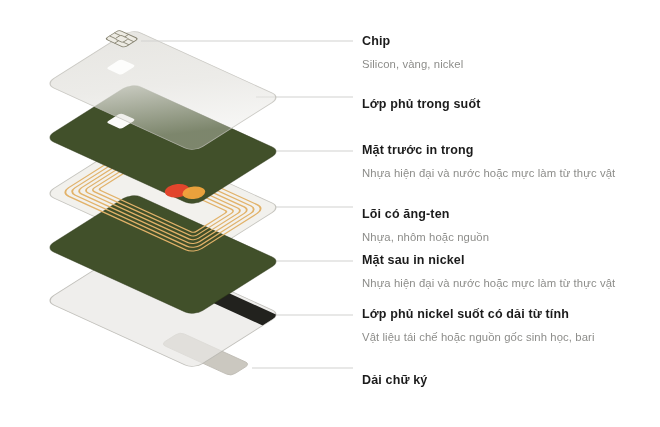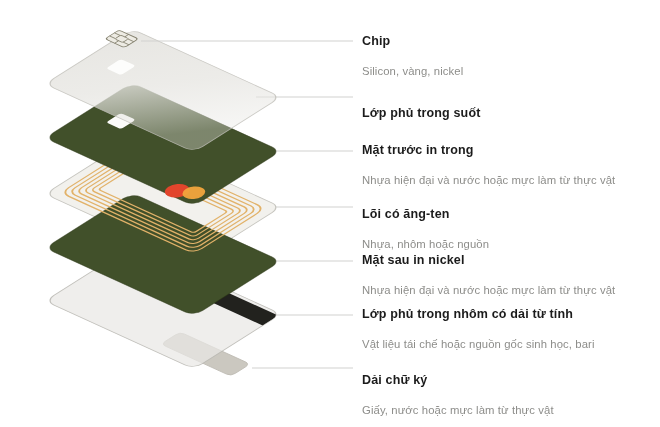--- a/index.html
+++ b/index.html
@@ -1,21 +1,21 @@
 <!DOCTYPE html>
 <html><head>
 <meta charset="utf-8">
 <style>
   html,body{margin:0;padding:0;background:#fff;}
   .stage{position:relative;width:660px;height:427px;background:#ffffff;overflow:hidden;
          font-family:"Liberation Sans","DejaVu Sans",sans-serif;}
   .stage svg{position:absolute;left:0;top:0;}
   .label{position:absolute;left:362px;white-space:nowrap;}
   .label .t{font-size:12.5px;font-weight:700;color:#1b1b1b;letter-spacing:.15px;line-height:16px;}
-  .label .d{font-size:11.3px;color:#8d8d8a;letter-spacing:.1px;line-height:15px;margin-top:15px;}
+  .label .d{font-size:11.3px;color:#8d8d8a;letter-spacing:.1px;line-height:15px;margin-top:8px;}
 </style>
 </head>
 <body>
 
 <div class="stage">
 
   <svg width="660" height="427" viewBox="0 0 660 427">
     <defs>
       <linearGradient id="l1g" gradientUnits="userSpaceOnUse" x1="15" y1="0" x2="130" y2="100">
         <stop offset="0" stop-color="#E7E6E2" stop-opacity="0.97"></stop>
@@ -82,37 +82,36 @@
       </g>
     </g>
 
     <line x1="141" y1="41" x2="353" y2="41" stroke-width="1.1" stroke="#D2D2CF"></line>
   </svg>
 
   <div class="label" style="top:33px">
     <div class="t">Chip</div>
     <div class="d">Silicon, vàng, nickel</div>
   </div>
-  <div class="label" style="top:105px">
+  <div class="label" style="top:96px">
     <div class="t">Lớp phủ trong suốt</div>
   </div>
   <div class="label" style="top:142px">
     <div class="t">Mặt trước in trong</div>
     <div class="d">Nhựa hiện đại và nước hoặc mực làm từ thực vật</div>
   </div>
   <div class="label" style="top:206px">
     <div class="t">Lõi có ăng-ten</div>
     <div class="d">Nhựa, nhôm hoặc nguồn</div>
   </div>
   <div class="label" style="top:252px">
     <div class="t">Mặt sau in nickel</div>
     <div class="d">Nhựa hiện đại và nước hoặc mực làm từ thực vật</div>
   </div>
   <div class="label" style="top:306px">
-    <div class="t">Lớp phủ trong nhôm có dải từ tính</div>
+    <div class="t">Lớp phủ nickel suốt có dải từ tính</div>
     <div class="d">Vật liệu tái chế hoặc nguồn gốc sinh học, bari</div>
   </div>
   <div class="label" style="top:372px">
     <div class="t">Dải chữ ký</div>
-    <div class="d">Giấy, nước hoặc mực làm từ thực vật</div>
   </div>
 
 </div>
 
 </body></html>

